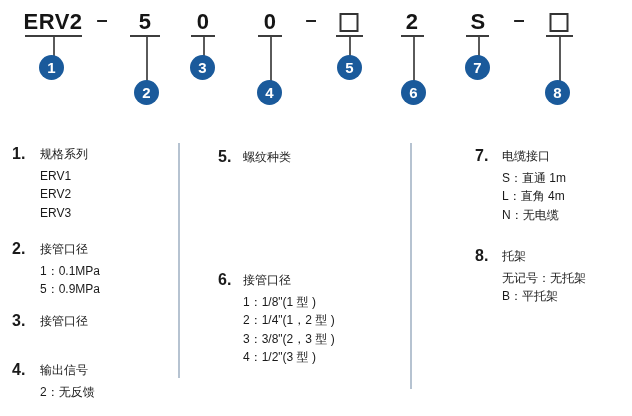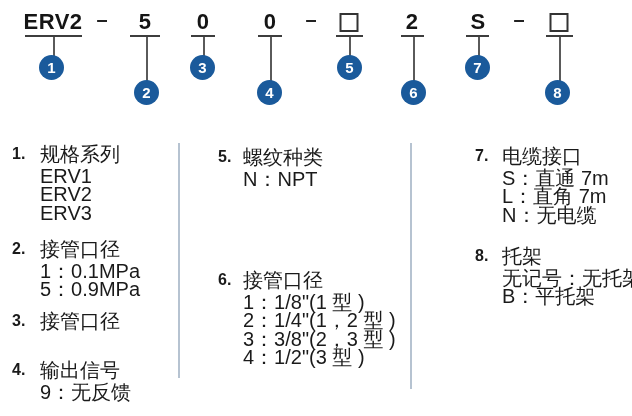--- a/index.html
+++ b/index.html
@@ -8,21 +8,21 @@
   .seg-char{position:absolute;top:9px;font-size:22px;font-weight:bold;color:#151515;transform:translateX(-50%);white-space:nowrap;letter-spacing:.5px;}
   .dash{position:absolute;top:8px;font-size:20px;font-weight:bold;color:#222;transform:translateX(-50%);}
   .ph-box{position:absolute;top:13px;width:15px;height:15px;border:2.5px solid #333;background:#fff;transform:translateX(-50%);}
   .useg{position:absolute;top:35px;height:2px;background:#3d3d3d;}
   .conn{position:absolute;width:1.5px;background:#5a5a5a;}
   .circ{position:absolute;width:25px;height:25px;border-radius:50%;background:#1a5a9b;color:#fff;
         font-size:15px;font-weight:bold;text-align:center;line-height:25px;}
   .divider{position:absolute;width:2px;background:#b6c3d1;}
   .sec{position:absolute;display:flex;align-items:flex-start;}
   .no{font-size:16px;font-weight:bold;line-height:18.5px;flex:none;}
-  .sec-body{font-size:20px;line-height:18.5px;white-space:nowrap;}
+  .sec-body{font-size:12px;line-height:18.5px;white-space:nowrap;}
   .title{margin-bottom:3px;}
 </style>
 </head>
 <body>
 
 <div id="canvas">
 
   <div>
     <span class="seg-char" style="left:53px">ERV2</span>
     <span class="dash" style="left:102px">–</span>
@@ -88,48 +88,47 @@
     <div class="sec" style="left:12px;top:312px">
       <span class="no" style="width:28px">3.</span>
       <div class="sec-body">
         <div class="title">接管口径</div>
       </div>
     </div>
     <div class="sec" style="left:12px;top:361px">
       <span class="no" style="width:28px">4.</span>
       <div class="sec-body">
         <div class="title">输出信号</div>
-        <div>9：无反馈</div>
+        <div>2：无反馈</div>
       </div>
     </div>
 
     <div class="sec" style="left:218px;top:148px">
       <span class="no" style="width:25px">5.</span>
       <div class="sec-body">
         <div class="title">螺纹种类</div>
-        <div>N：NPT</div>
       </div>
     </div>
     <div class="sec" style="left:218px;top:271px">
       <span class="no" style="width:25px">6.</span>
       <div class="sec-body">
         <div class="title">接管口径</div>
         <div>1：1/8"(1 型 )</div>
         <div>2：1/4"(1，2 型 )</div>
         <div>3：3/8"(2，3 型 )</div>
         <div>4：1/2"(3 型 )</div>
       </div>
     </div>
 
     <div class="sec" style="left:475px;top:147px">
       <span class="no" style="width:27px">7.</span>
       <div class="sec-body">
         <div class="title">电缆接口</div>
-        <div>S：直通 7m</div>
-        <div>L：直角 7m</div>
+        <div>S：直通 1m</div>
+        <div>L：直角 4m</div>
         <div>N：无电缆</div>
       </div>
     </div>
     <div class="sec" style="left:475px;top:247px">
       <span class="no" style="width:27px">8.</span>
       <div class="sec-body">
         <div class="title">托架</div>
         <div>无记号：无托架</div>
         <div>B：平托架</div>
       </div>

